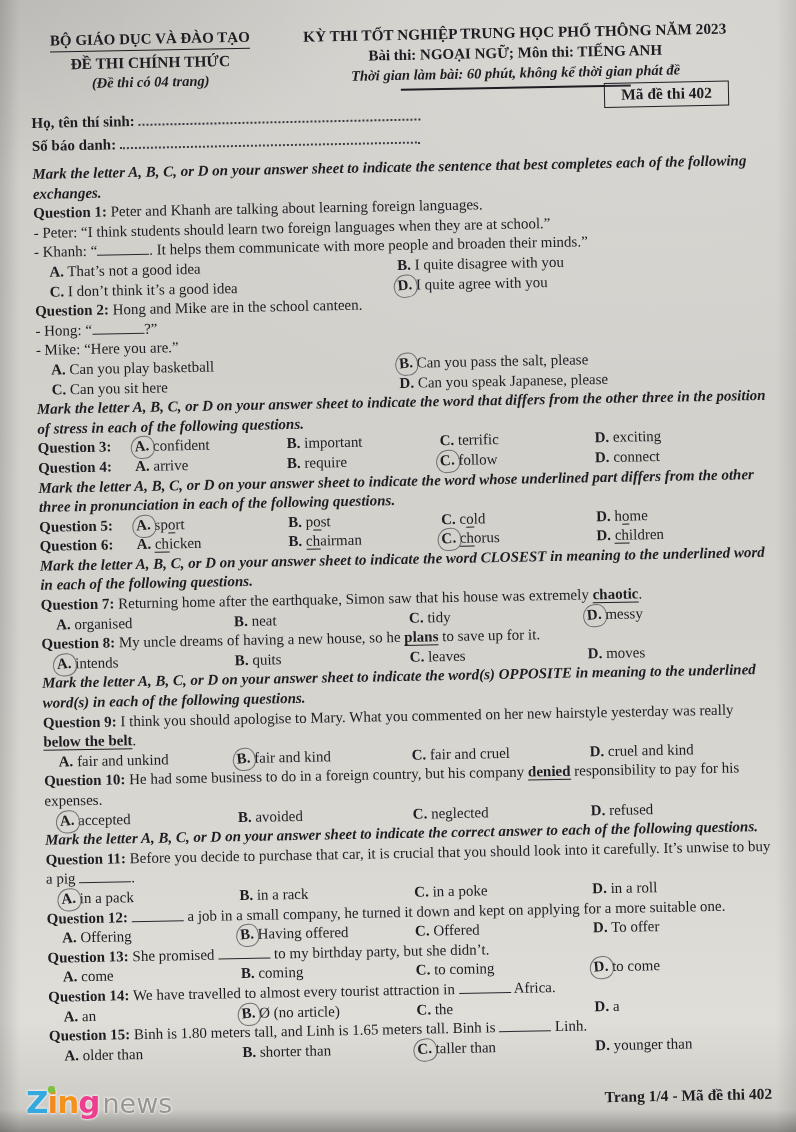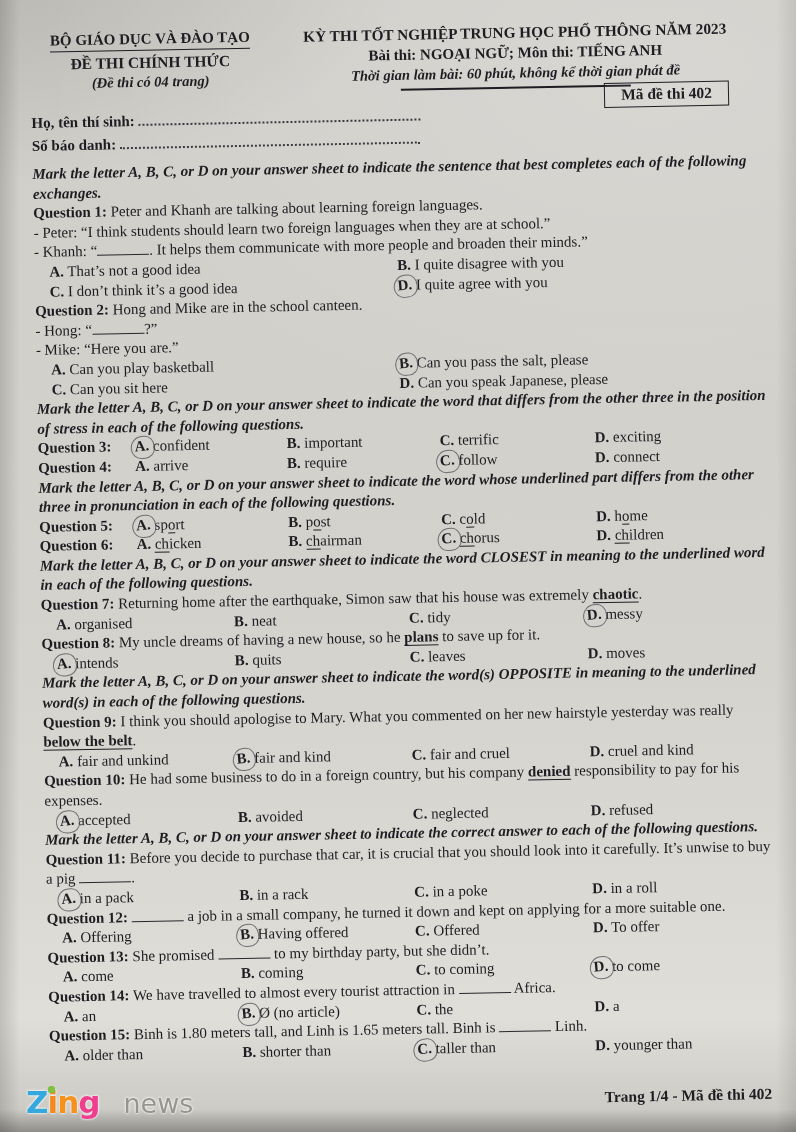--- a/index.html
+++ b/index.html
@@ -74,21 +74,21 @@
     position:absolute;left:26px;bottom:12px;
     font-family:"DejaVu Sans", sans-serif;font-weight:bold;font-size:31px;letter-spacing:-1px;
     text-shadow:0 0 3px rgba(255,255,255,.9), 0 0 2px rgba(255,255,255,.9);
   }
   .zing .zl-z{color:#35a8dd;}
   .zing .zl-i{color:#f28a20;position:relative;}
   .zing .zl-i::before{content:"";position:absolute;top:2px;left:1px;width:7px;height:7px;border-radius:50%;background:#7dc242;}
   .zing .zl-i::after{content:"";position:absolute;top:2px;left:1px;width:7px;height:7px;border-radius:50%;background:#7dc242;}
   .zing .zl-n{color:#f5921e;}
   .zing .zl-g{color:#ee3f8f;}
-  .zing .zl-news{color:#97958f;font-weight:400;font-size:27px;letter-spacing:0;margin-left:24px;}
+  .zing .zl-news{color:#97958f;font-weight:400;font-size:27px;letter-spacing:0;margin-left:3px;}
 </style>
 </head>
 <body>
 
 <div class="photo">
   <div class="paper">
 
     <div class="hdr">
       <div class="hdr-left">
         <div class="l1"><span>BỘ GIÁO DỤC VÀ ĐÀO TẠO</span></div>

